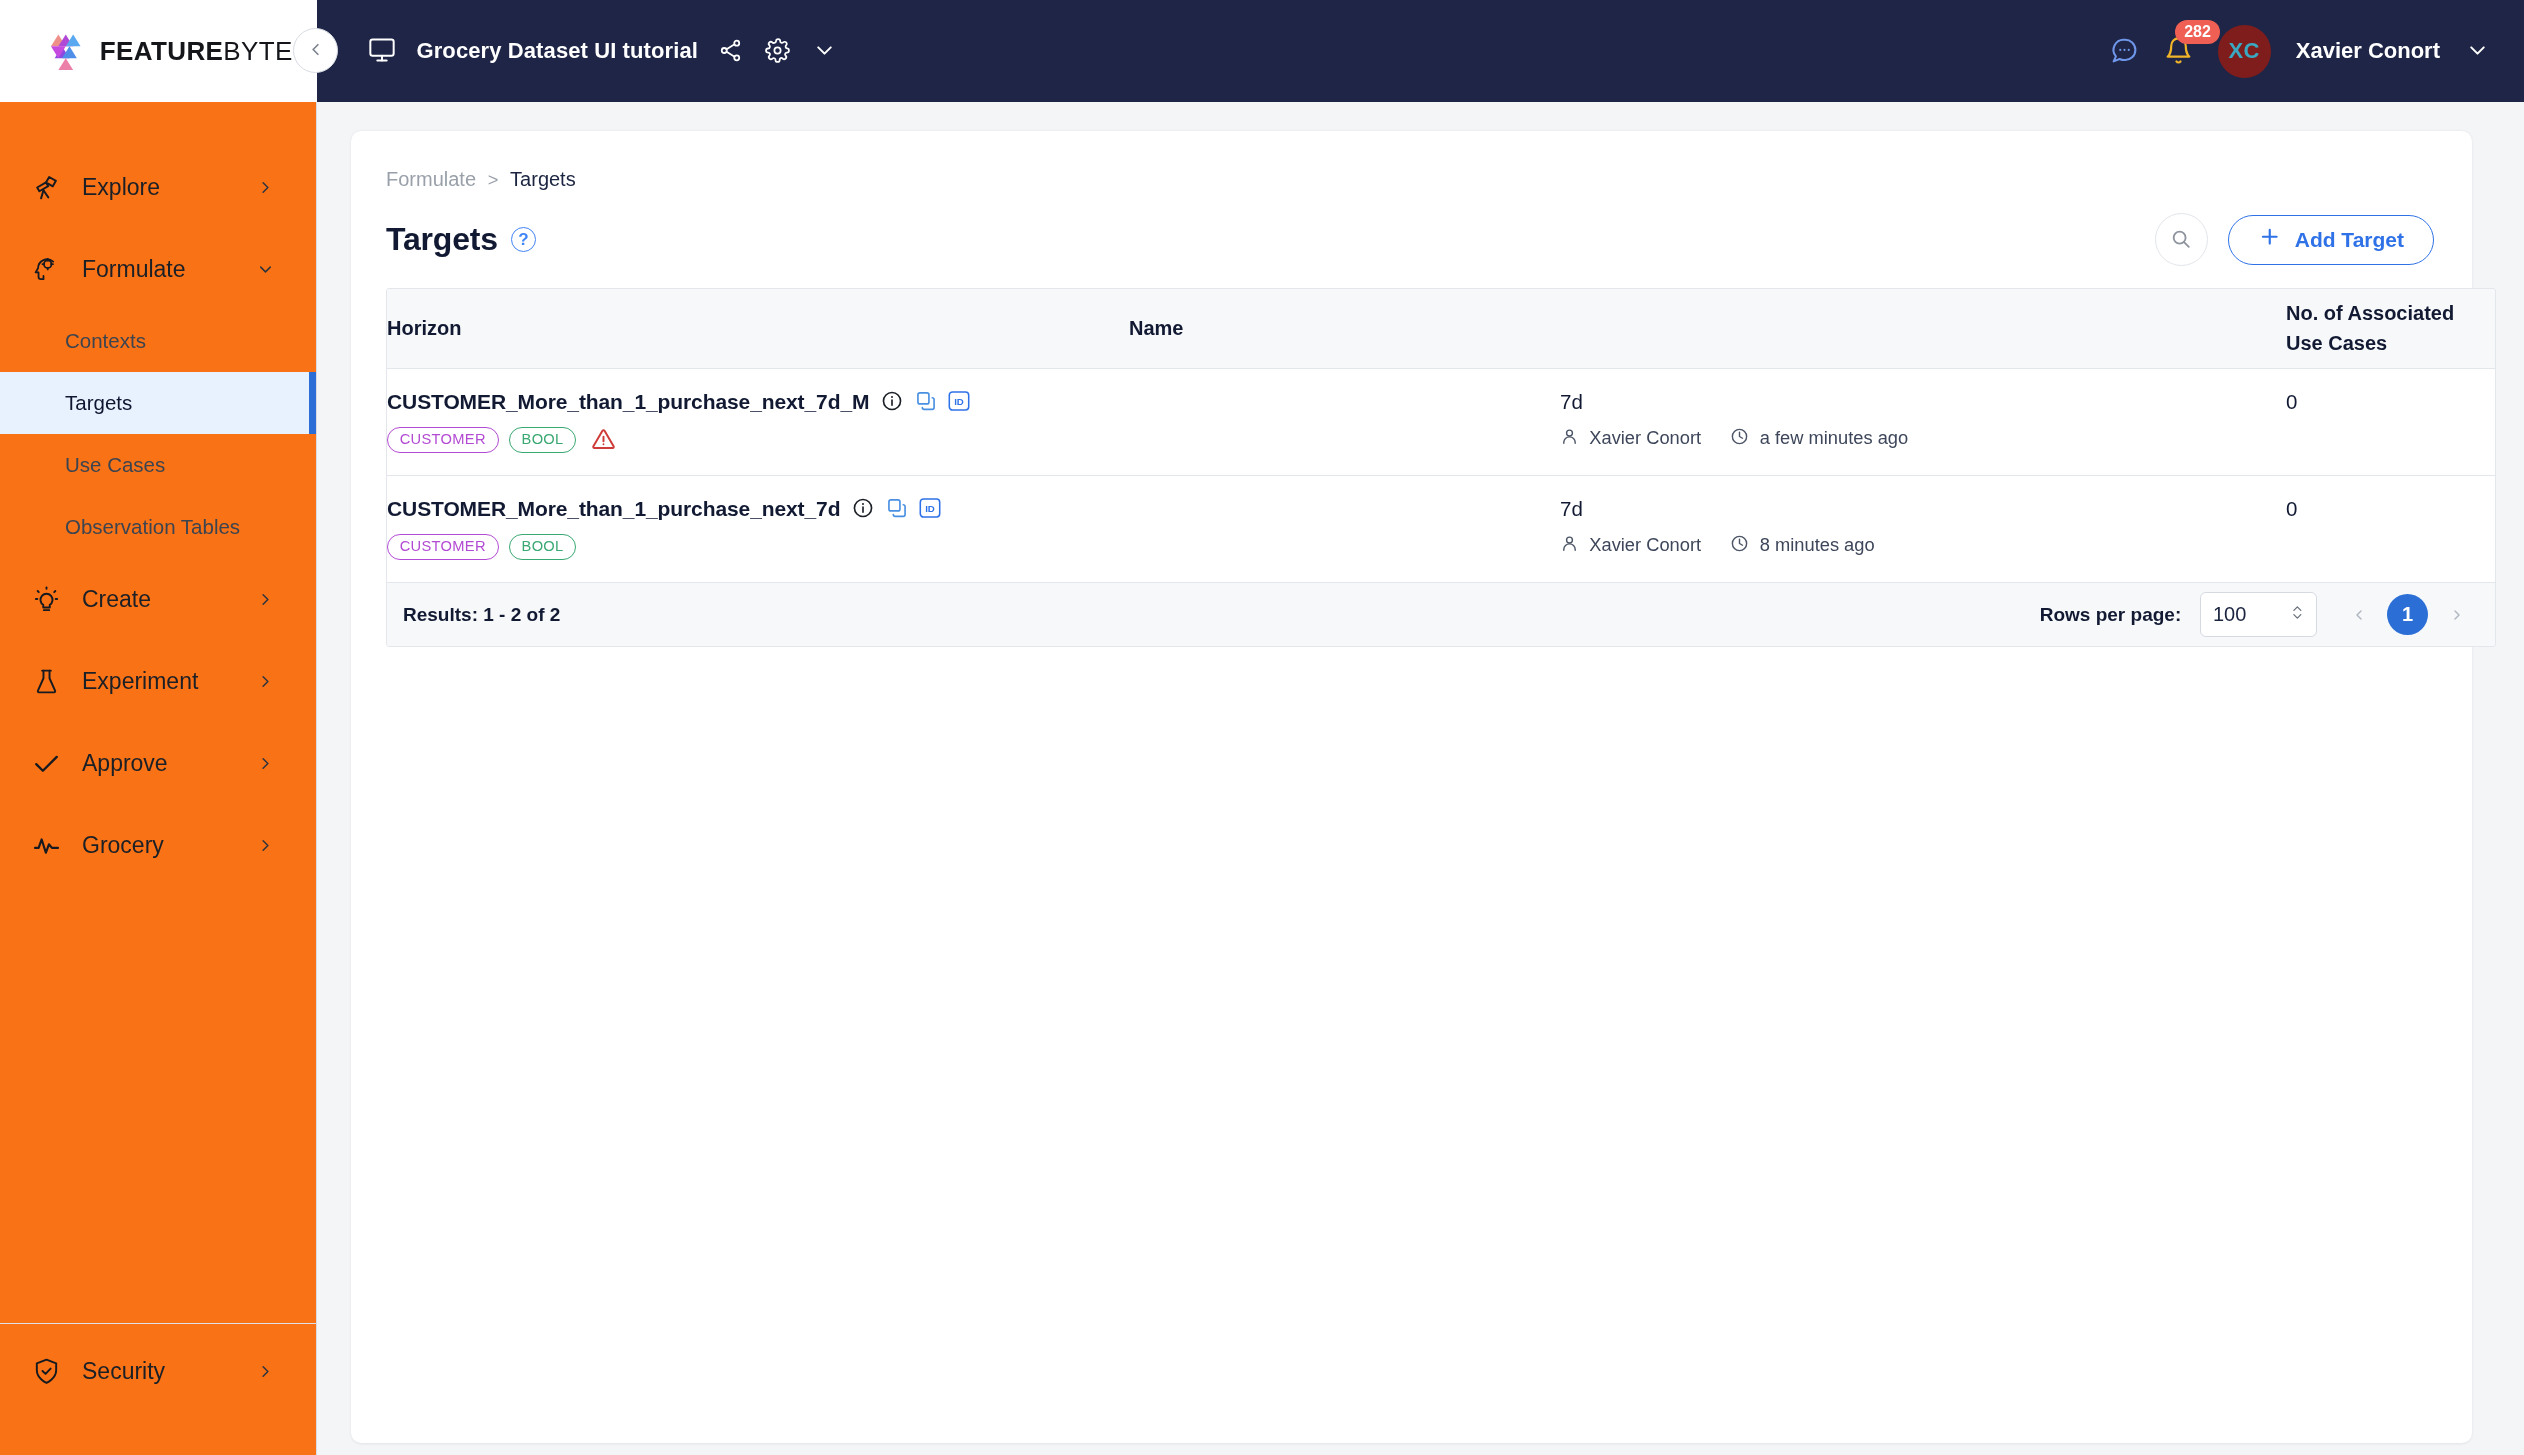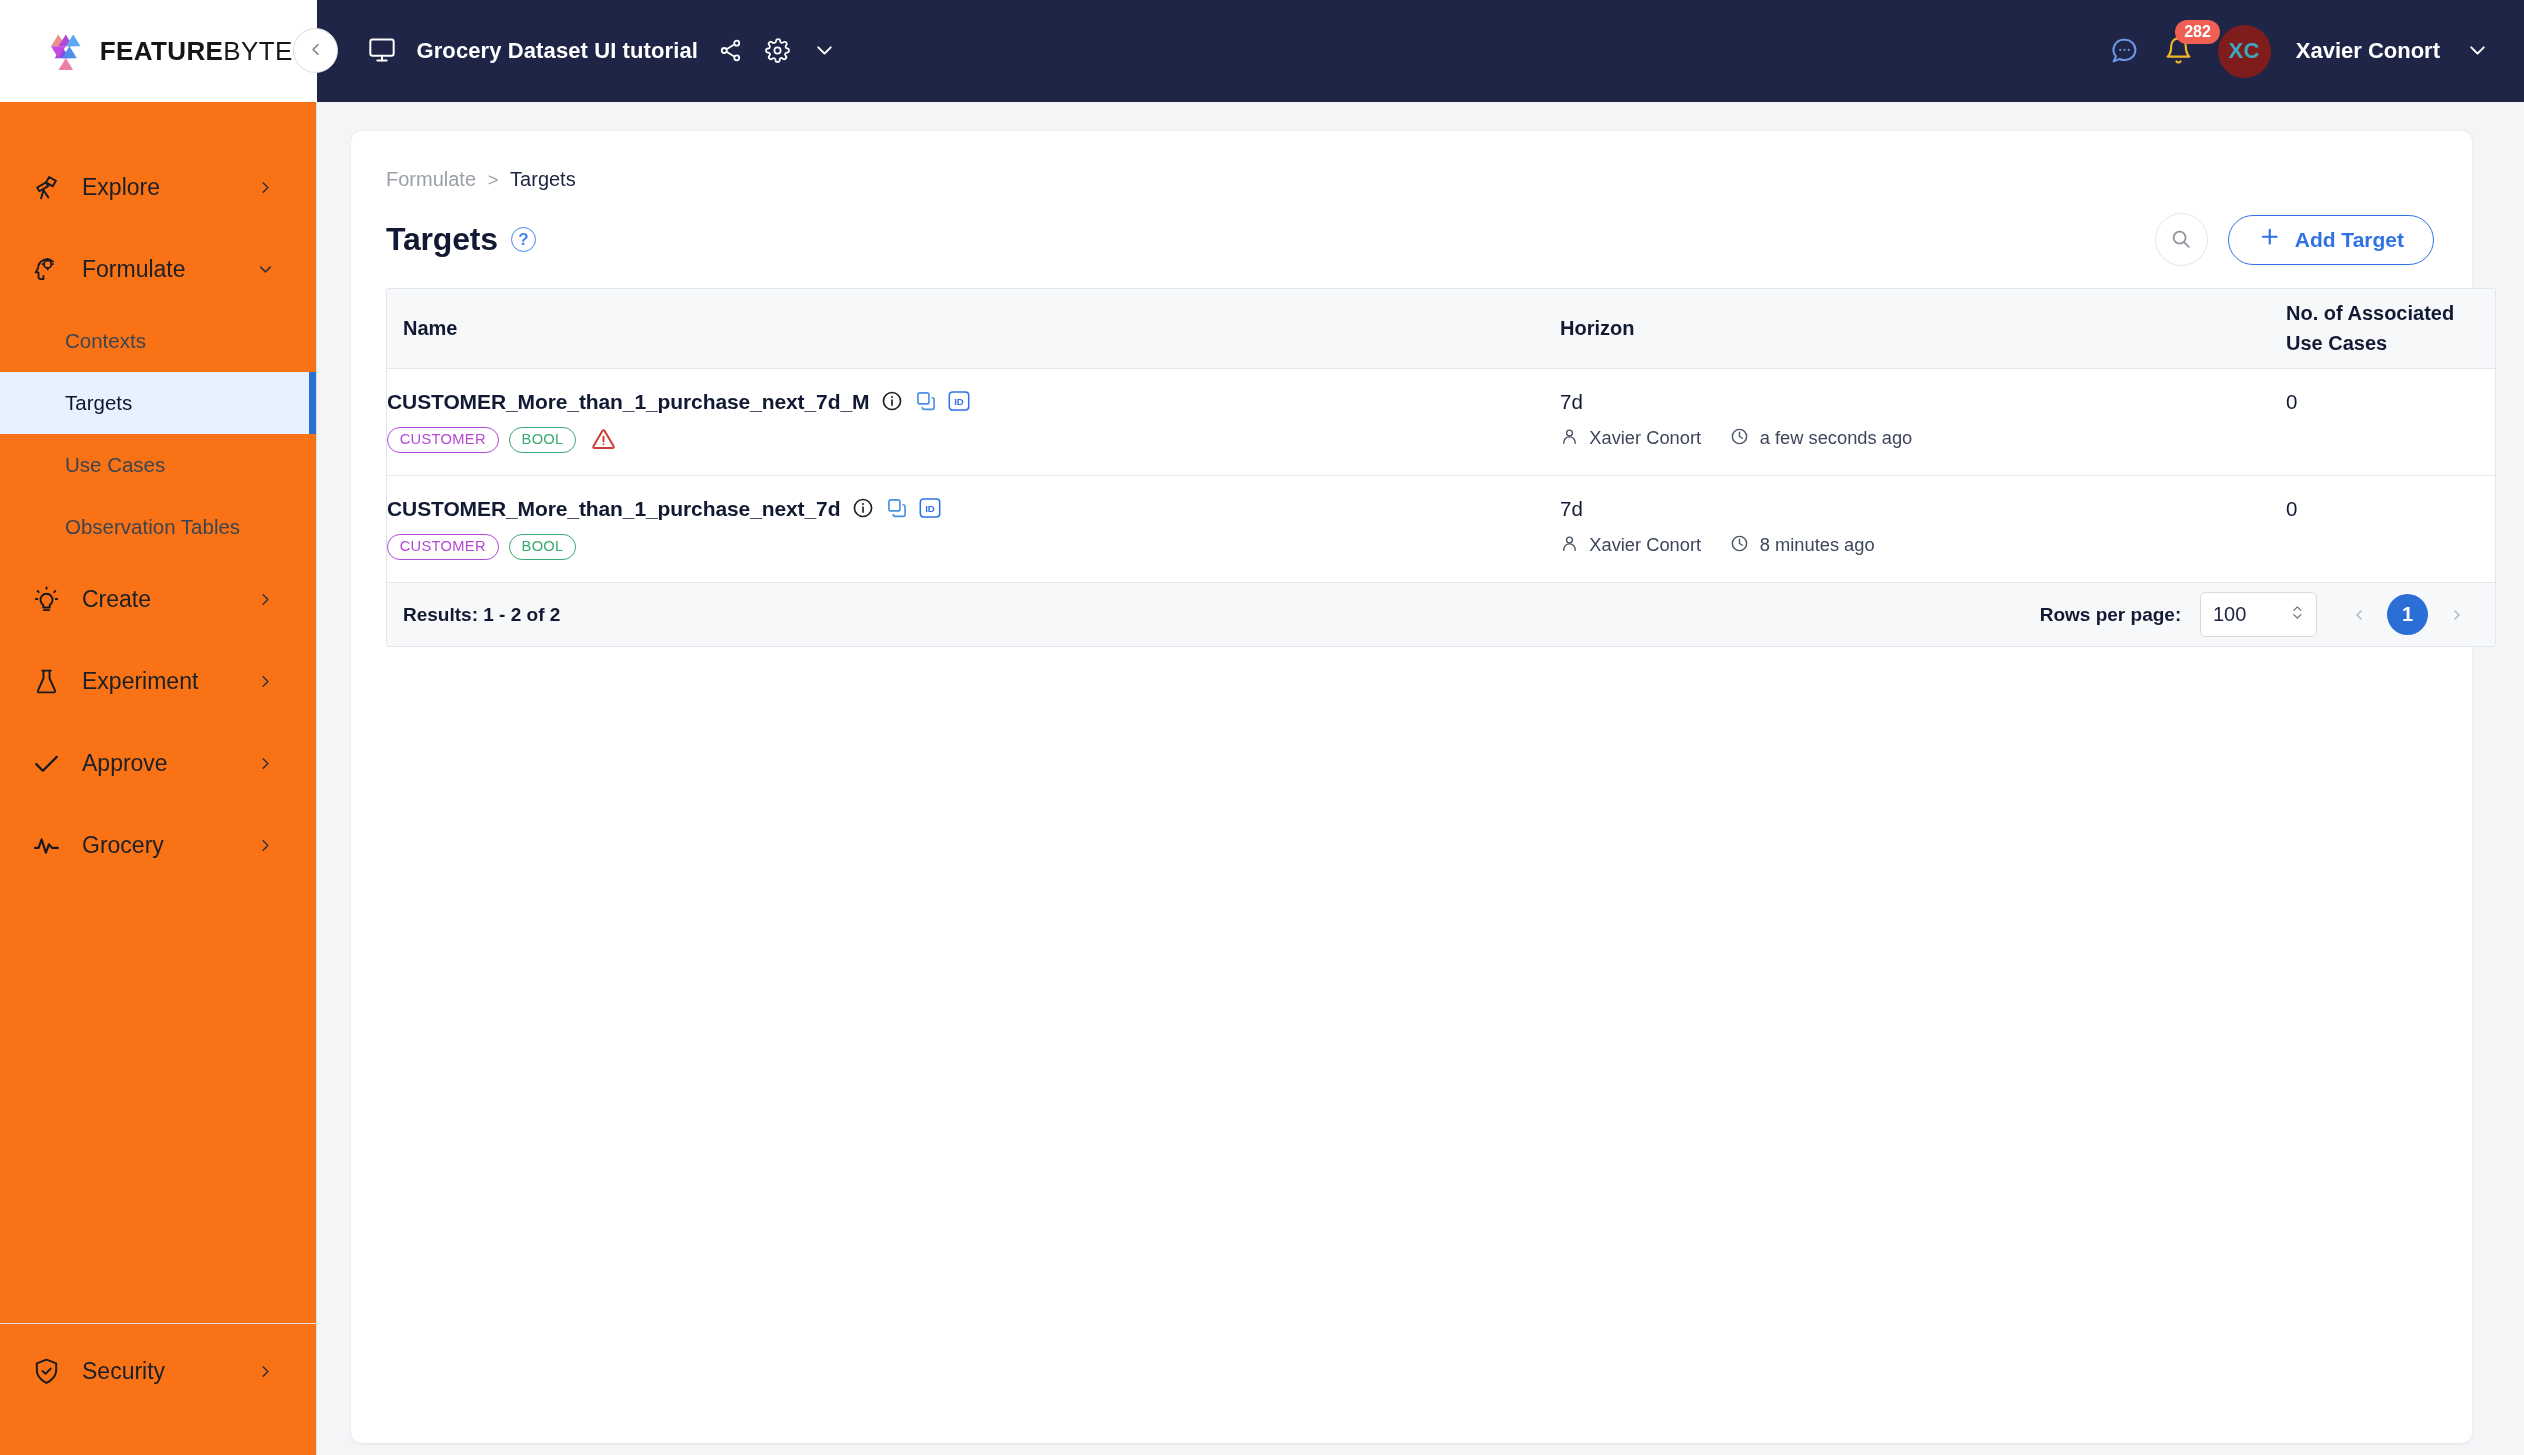--- a/index.html
+++ b/index.html
@@ -449,22 +449,22 @@
               </svg>
           </span>
           <span>Add Target</span>
         </div>
       </div>
     </div>
 
     <div class="tbl">
 
       <div class="tbl-head">
+        <div class="th col-horizon">Horizon</div>
         <div class="th col-name">Name</div>
-        <div class="th col-horizon">Horizon</div>
         <div class="th col-cases">
           <div>No. of Associated</div>
           <div style="margin-top:7.3px">Use Cases</div>
         </div>
       </div>
 
       <div class="tbl-row">
         <div class="cell col-name">
           <div class="name-line">
             <span class="name-text">CUSTOMER_More_than_1_purchase_next_7d_M</span>
@@ -510,21 +510,21 @@
                 </svg>
             </span>
             <span class="meta-txt">Xavier Conort</span>
             <span class="meta-gap"></span>
             <span>
               <svg width="19" height="19" viewBox="0 0 24 24" fill="none" stroke="#4c5566" stroke-width="1.8" stroke-linecap="round" stroke-linejoin="round">
                   <circle cx="12" cy="12" r="9"></circle>
                   <polyline points="12 6.6 12 12 15.8 14.2"></polyline>
                 </svg>
             </span>
-            <span class="meta-txt">a few seconds ago</span>
+            <span class="meta-txt">a few minutes ago</span>
           </div>
         </div>
         <div class="cell col-cases">
           <span class="cases-val">0</span>
         </div>
       </div>
 
       <div class="tbl-row">
         <div class="cell col-name">
           <div class="name-line">

